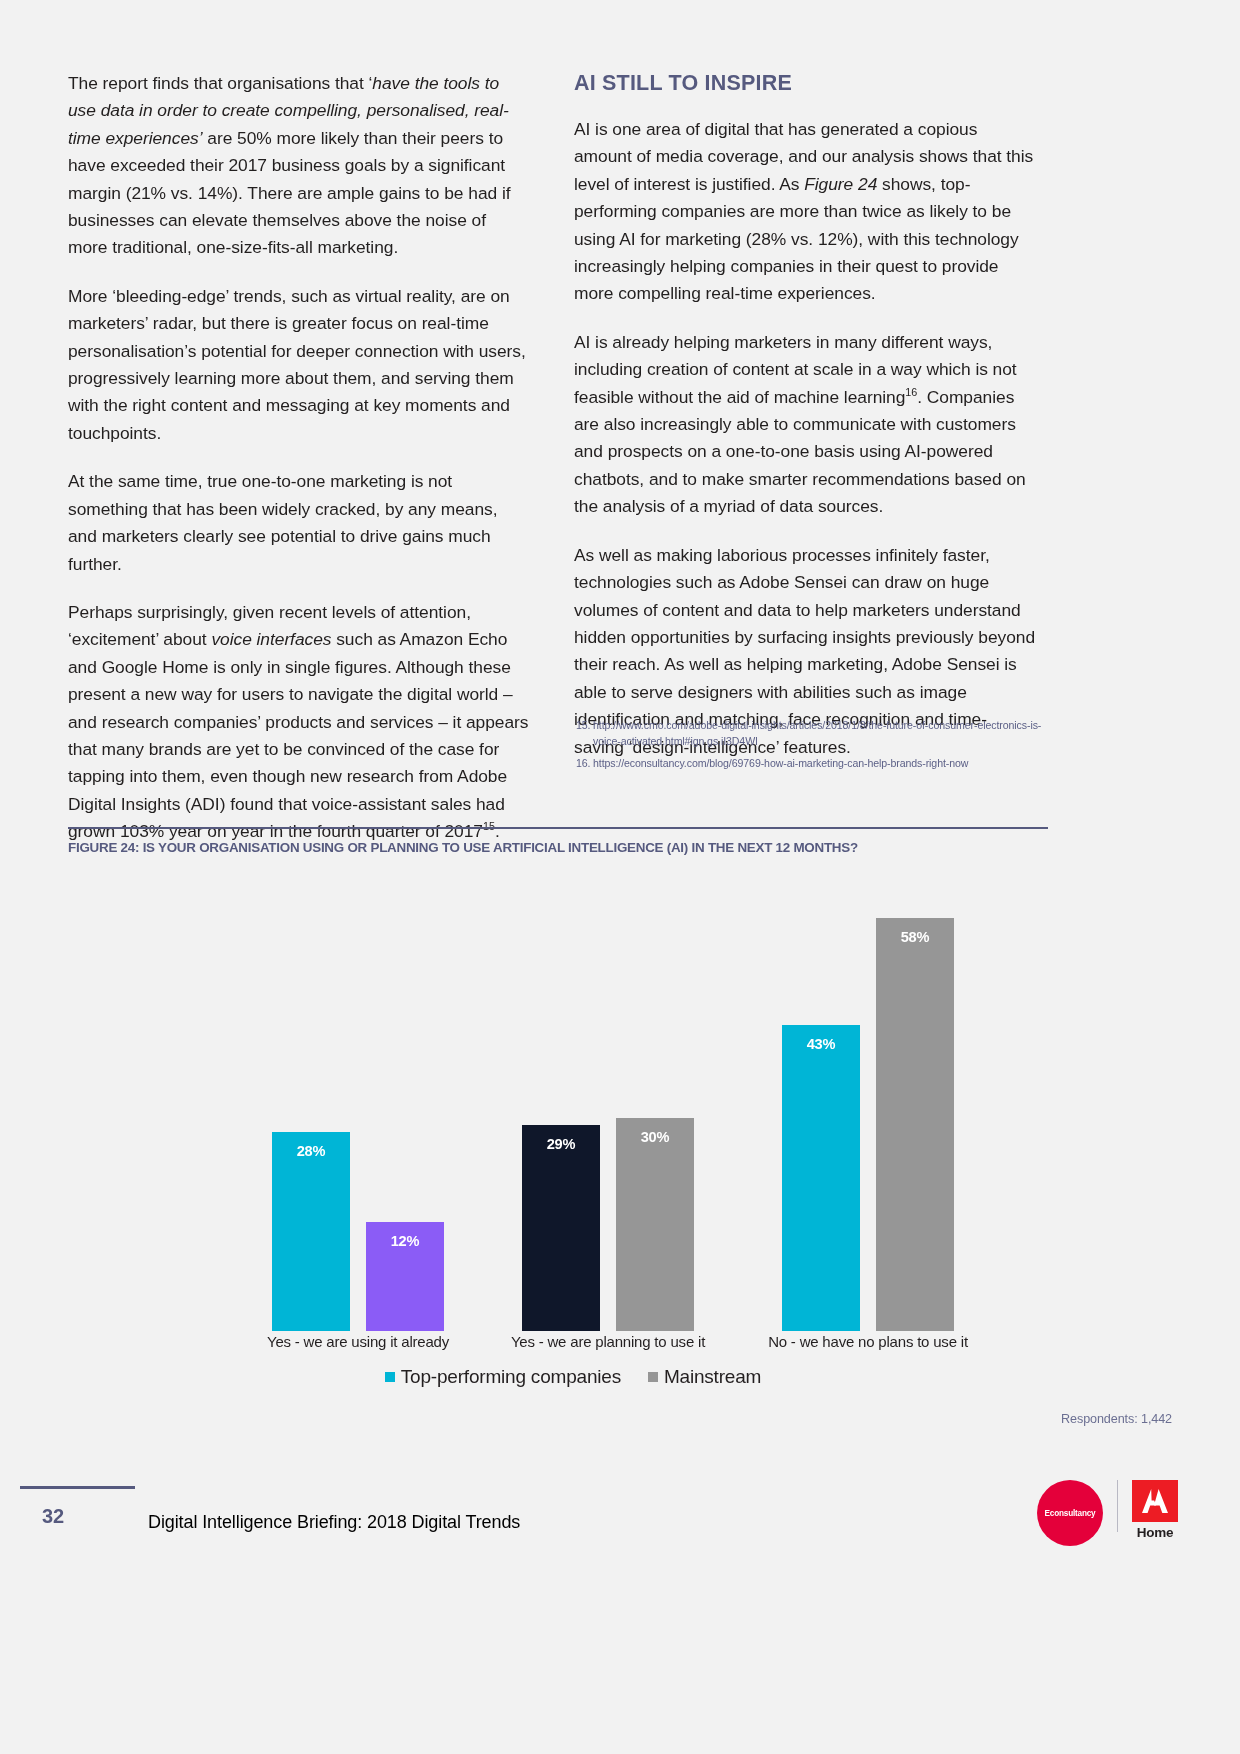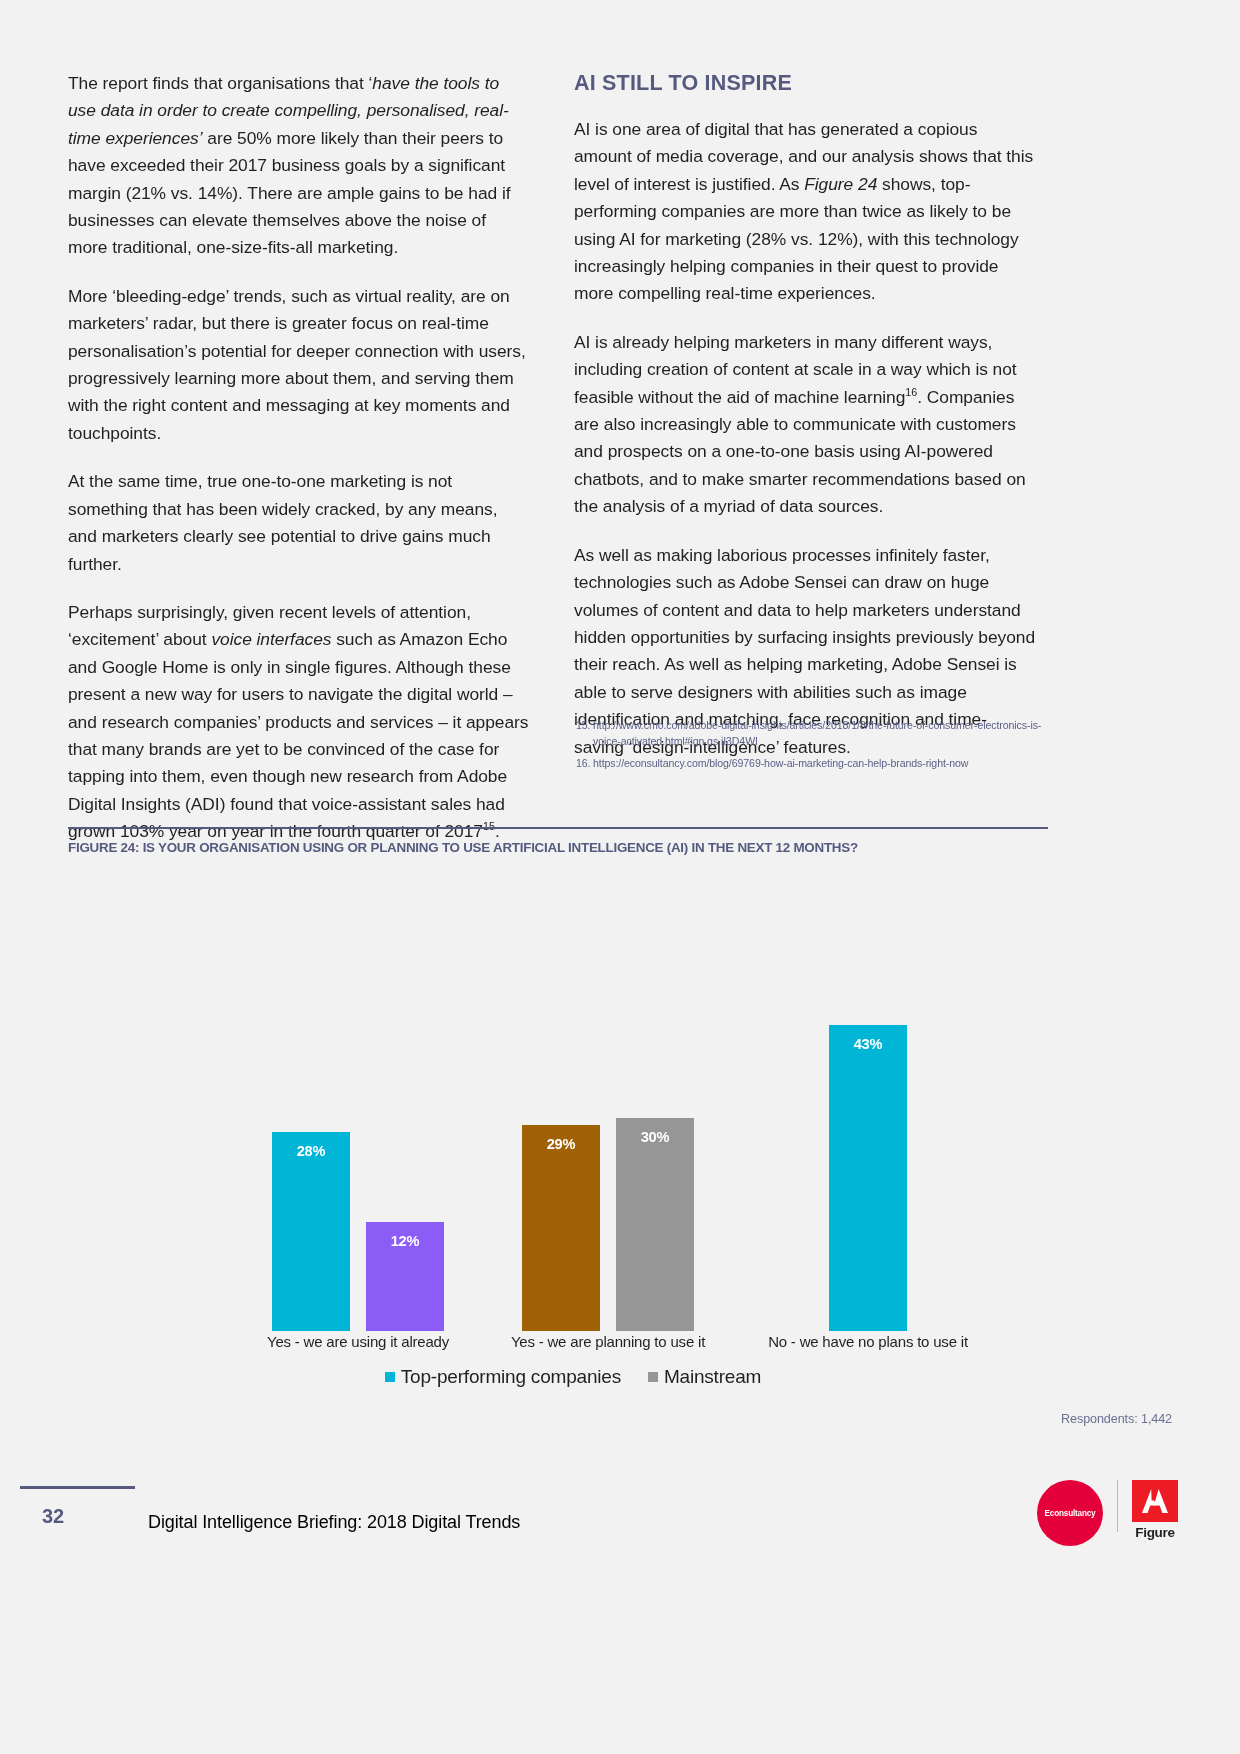--- a/index.html
+++ b/index.html
@@ -305,30 +305,33 @@
   <div class="plot" id="plot-area">
       <div class="bar-group" style="left: 180px;">
         <div class="bar" style="height: 199.161px; background: rgb(0, 181, 214);">
           <span class="bar-value">28%</span>
         </div>
         <div class="bar" style="height: 109px; background: #8b5cf6;">
           <span class="bar-value">12%</span>
         </div>
       </div>
       <div class="bar-group" style="left: 430px;">
-        <div class="bar" style="height: 206.274px; background: #a16207;">
+        <div class="bar" style="height: 206.274px; background: #0f172a;">
           <span class="bar-value">29%</span>
         </div>
         <div class="bar" style="height: 213.387px; background: rgb(150, 150, 150);">
           <span class="bar-value">30%</span>
         </div>
       </div>
       <div class="bar-group" style="left: 690px;">
         <div class="bar" style="height: 305.855px; background: rgb(0, 181, 214);">
           <span class="bar-value">43%</span>
+        </div>
+        <div class="bar" style="height: 412.548px; background: rgb(150, 150, 150);">
+          <span class="bar-value">58%</span>
         </div>
       </div>
     </div>
 </div>
 
 <div class="cat-labels" id="cat-labels">
     <div class="cat-label" style="left: 150px;">Yes - we are using it already</div>
     <div class="cat-label" style="left: 400px;">Yes - we are planning to use it</div>
     <div class="cat-label" style="left: 660px;">No - we have no plans to use it</div>
   </div>
@@ -355,15 +358,15 @@
     <span>Econsultancy</span>
   </div>
   <div class="logo-divider"></div>
   <div class="adobe-logo">
     <div class="adobe-mark">
       <svg width="30" height="28" viewBox="0 0 30 28" aria-hidden="true">
         <path d="M11.2 2 L2 26 L7.6 26 L10.2 18.6 L16.2 18.6 L14.2 13.6 L11.6 13.6 Z" fill="#ffffff"></path>
         <path d="M18.6 2 L28 26 L22.3 26 L19.6 18.6 L14.0 18.6 Z" fill="#ffffff"></path>
       </svg>
     </div>
-    <div class="adobe-word">Figure</div>
+    <div class="adobe-word">Home</div>
   </div>
 </div>
 
 </body></html>

